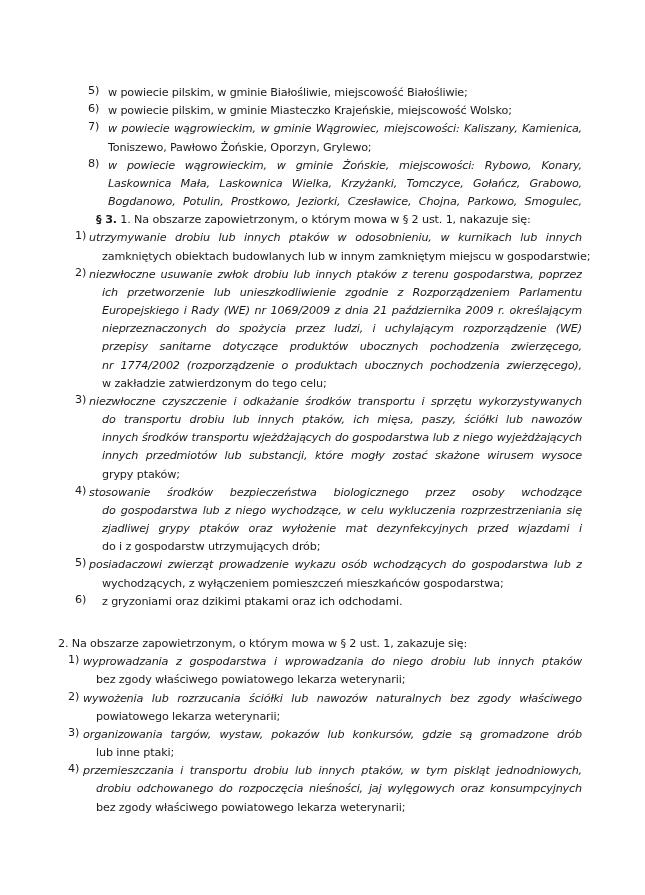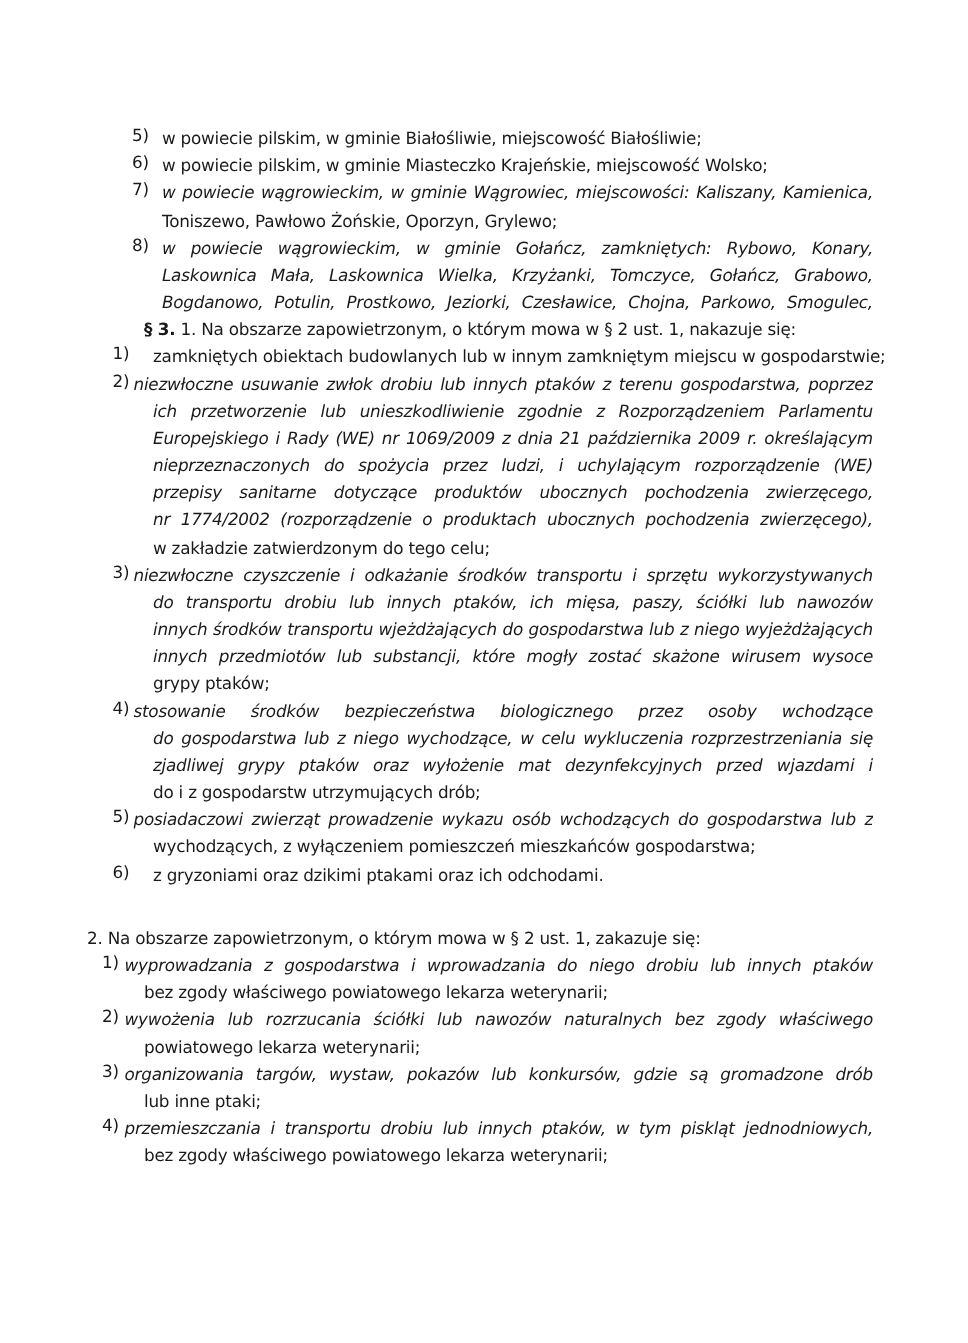--- a/index.html
+++ b/index.html
@@ -41,31 +41,32 @@
       <span class="num">6)</span>
       <div class="line">w powiecie pilskim, w gminie Miasteczko Krajeńskie, miejscowość Wolsko;</div>
     </div>
     <div class="item">
       <span class="num">7)</span>
       <div class="line just">w powiecie wągrowieckim, w gminie Wągrowiec, miejscowości: Kaliszany, Kamienica,</div>
       <div class="line">Toniszewo, Pawłowo Żońskie, Oporzyn, Grylewo;</div>
     </div>
     <div class="item">
       <span class="num">8)</span>
-      <div class="line just">w powiecie wągrowieckim, w gminie Gołańcz, zamkniętych: Rybowo, Konary,</div>
+      <div class="line just">w powiecie wągrowieckim, w gminie Żońskie, miejscowości: Rybowo, Konary,</div>
       <div class="line just">Laskownica Mała, Laskownica Wielka, Krzyżanki, Tomczyce, Gołańcz, Grabowo, Buszewo,</div>
       <div class="line just">Bogdanowo, Potulin, Prostkowo, Jeziorki, Czesławice, Chojna, Parkowo, Smogulec,</div>
     </div>
   </div>
 
   <div class="line para"><span class="bold">§ 3.</span><span> 1. Na obszarze zapowietrzonym, o którym mowa w § 2 ust. 1, nakazuje się:</span></div>
 
   <div class="lvB">
     <div class="item">
       <span class="num">1)</span>
+      <div class="line just">utrzymywanie drobiu lub innych ptaków w odosobnieniu, w kurnikach lub innych</div>
       <div class="line cont" style="margin-left:102px">zamkniętych obiektach budowlanych lub w innym zamkniętym miejscu w gospodarstwie;</div>
     </div>
     <div class="item">
       <span class="num">2)</span>
       <div class="line just">niezwłoczne usuwanie zwłok drobiu lub innych ptaków z terenu gospodarstwa, poprzez</div>
       <div class="line just" style="margin-left:102px;width:480px">ich przetworzenie lub unieszkodliwienie zgodnie z Rozporządzeniem Parlamentu</div>
       <div class="line just" style="margin-left:102px;width:480px">Europejskiego i Rady (WE) nr 1069/2009 z dnia 21 października 2009 r. określającym</div>
       <div class="line just" style="margin-left:102px;width:480px">nieprzeznaczonych do spożycia przez ludzi, i uchylającym rozporządzenie (WE)</div>
       <div class="line just" style="margin-left:102px;width:480px">przepisy sanitarne dotyczące produktów ubocznych pochodzenia zwierzęcego,</div>
       <div class="line just" style="margin-left:102px;width:480px">nr 1774/2002 (rozporządzenie o produktach ubocznych pochodzenia zwierzęcego),</div>
@@ -111,16 +112,17 @@
       <div class="line" style="margin-left:96px">powiatowego lekarza weterynarii;</div>
     </div>
     <div class="item">
       <span class="num" style="left:68px">3)</span>
       <div class="line just" style="margin-left:83px;width:499px">organizowania targów, wystaw, pokazów lub konkursów, gdzie są gromadzone drób</div>
       <div class="line" style="margin-left:96px">lub inne ptaki;</div>
     </div>
     <div class="item">
       <span class="num" style="left:68px">4)</span>
       <div class="line just" style="margin-left:83px;width:499px">przemieszczania i transportu drobiu lub innych ptaków, w tym piskląt jednodniowych,</div>
+      <div class="line just" style="margin-left:96px;width:486px">drobiu odchowanego do rozpoczęcia nieśności, jaj wylęgowych oraz konsumpcyjnych</div>
       <div class="line" style="margin-left:96px">bez zgody właściwego powiatowego lekarza weterynarii;</div>
     </div>
   </div>
 </div>
 
 </body></html>

